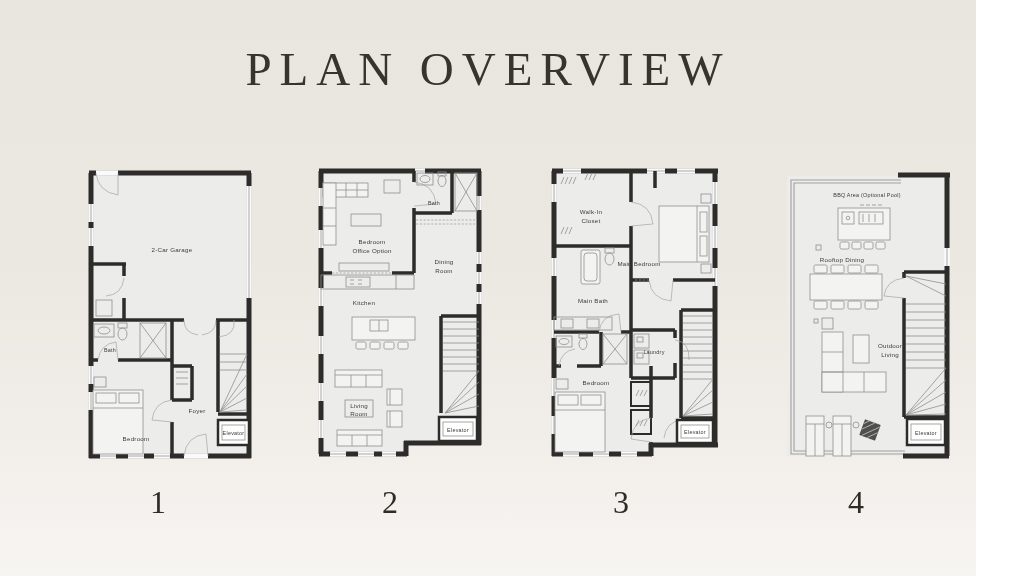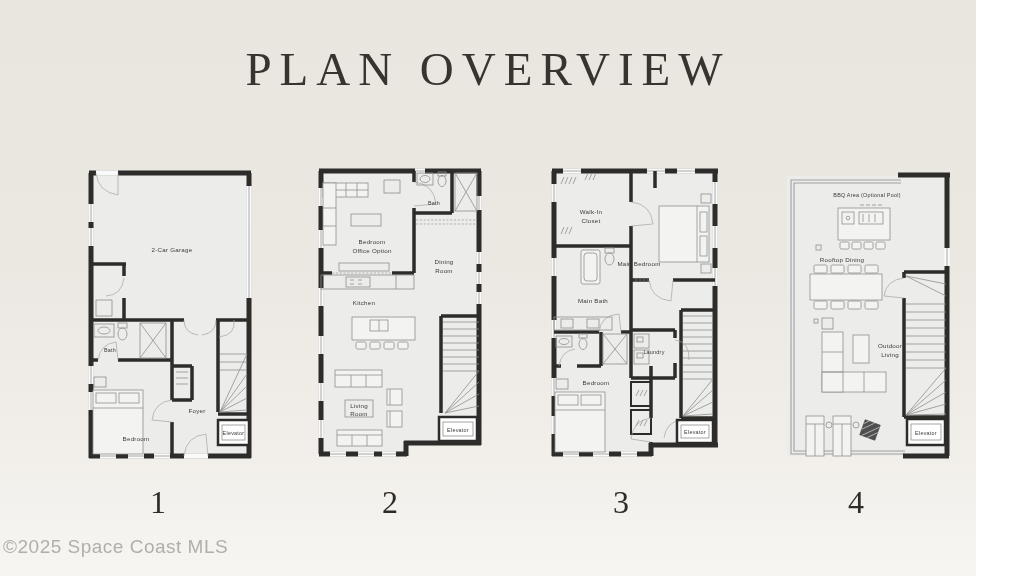--- a/index.html
+++ b/index.html
@@ -412,15 +412,14 @@
       <text class="lbl" x="107" y="176">Outdoor</text>
       <text class="lbl" x="107" y="185">Living</text>
     </svg>
   </figure>
 
   <figcaption class="plan-number" style="left:128px;top:484px;">1</figcaption>
   <figcaption class="plan-number" style="left:360px;top:484px;">2</figcaption>
   <figcaption class="plan-number" style="left:591px;top:484px;">3</figcaption>
   <figcaption class="plan-number" style="left:826px;top:484px;">4</figcaption>
 
-  <div class="watermark">©2025 Space Coast MLS</div>
 
 </div>
 
 </body></html>

